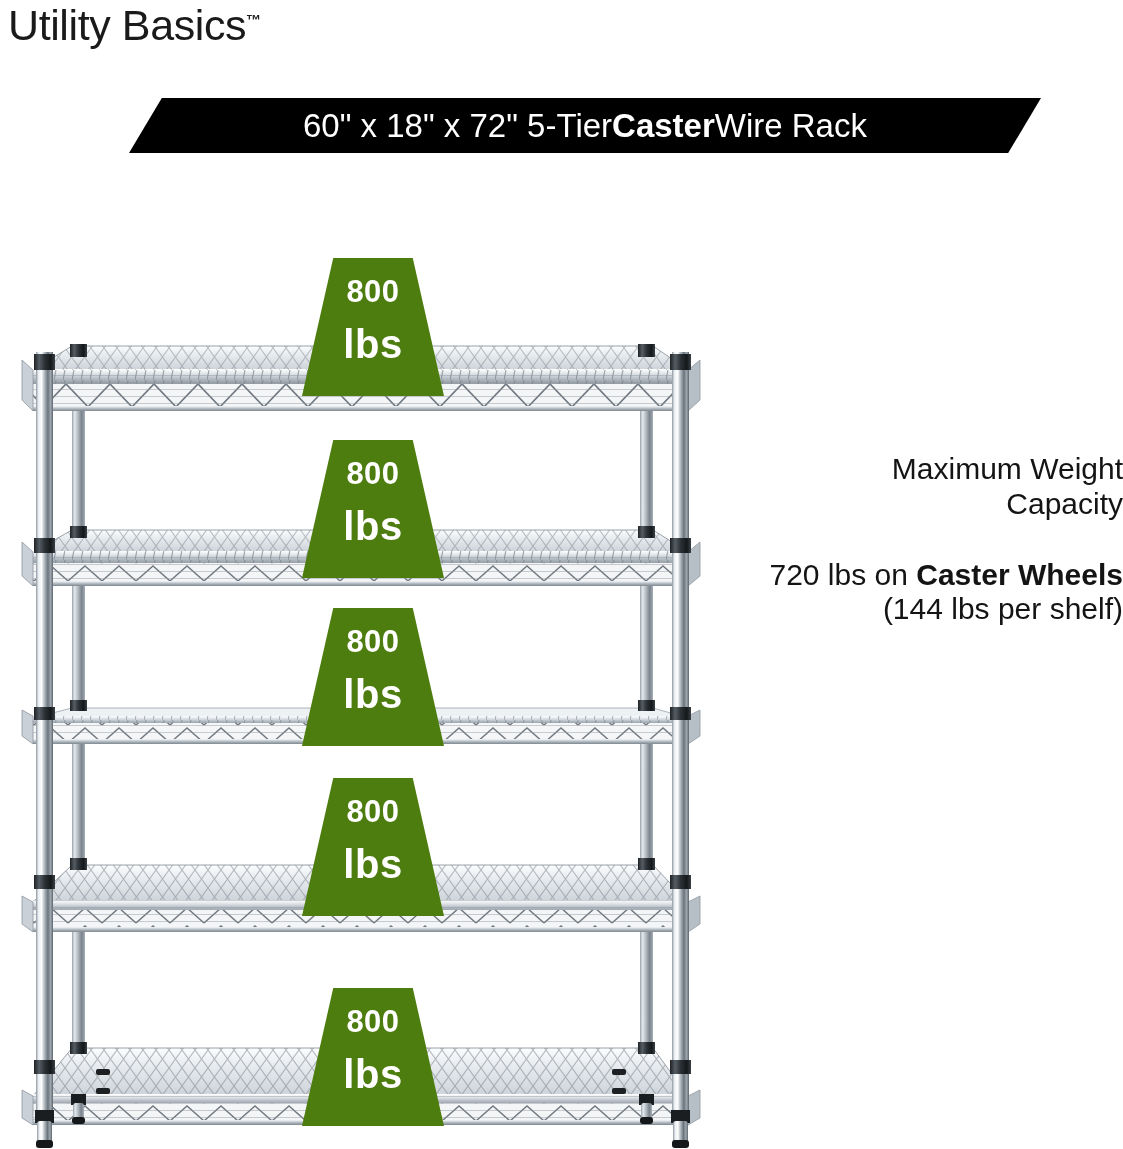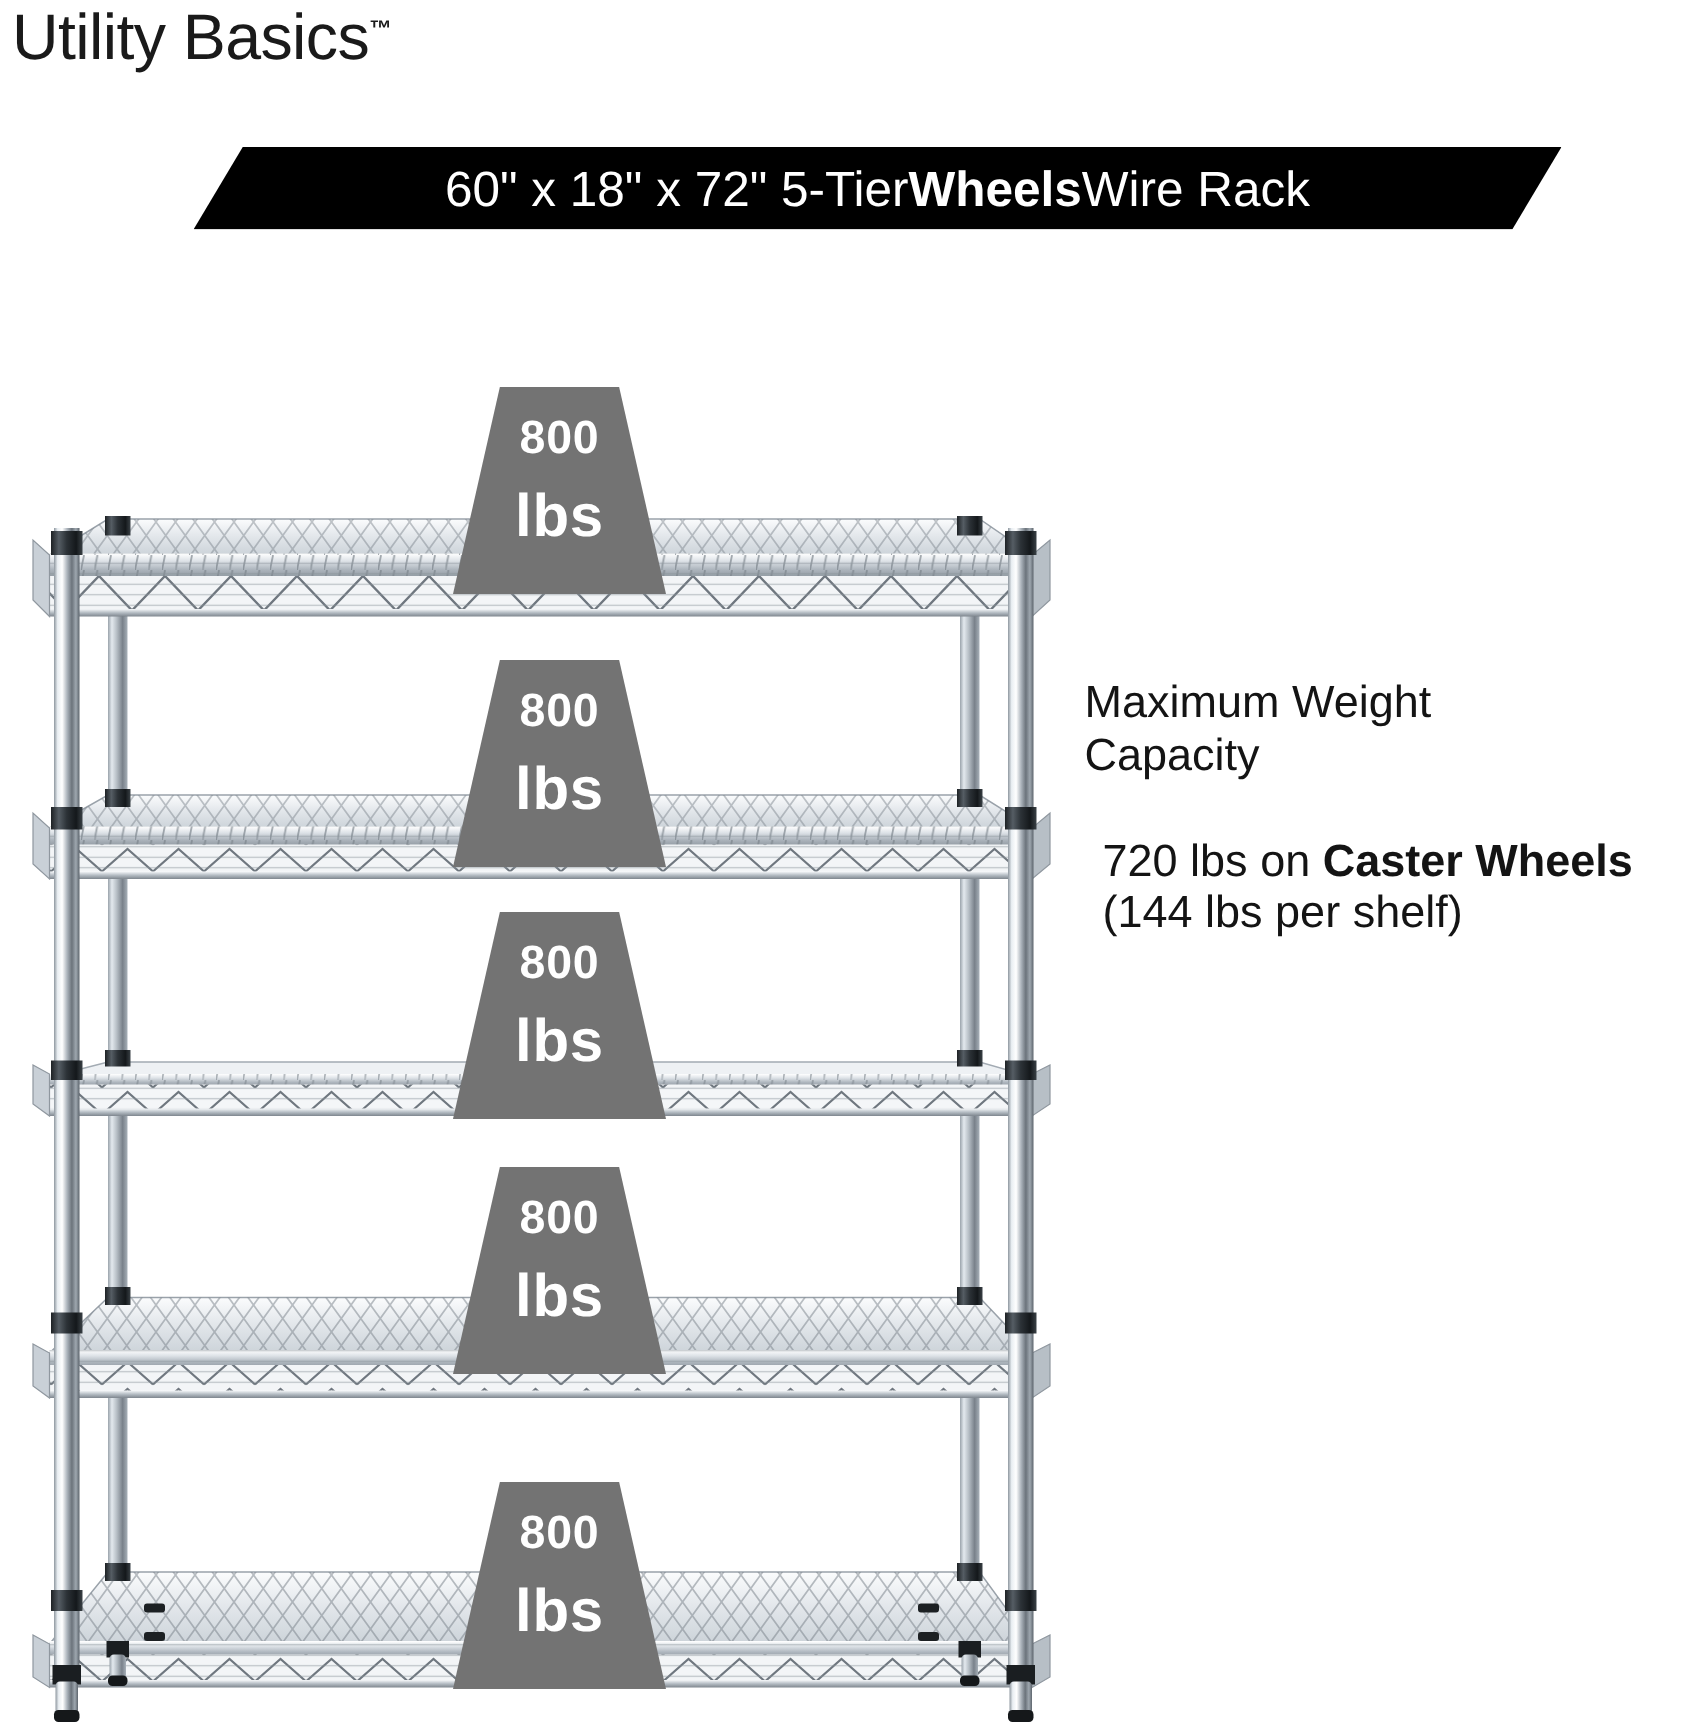--- a/index.html
+++ b/index.html
@@ -29,53 +29,53 @@
     position:absolute;left:129px;top:0;width:912px;height:55px;
     display:flex;align-items:center;justify-content:center;
     color:#ffffff;font-size:33px;font-weight:400;letter-spacing:0px;
     white-space:nowrap;
   }
   .banner-text b{font-weight:700;}
 
   
   .copy{
     position:absolute;left:723px;top:452px;width:400px;
-    color:#141414;font-size:30px;line-height:1.16;font-weight:400;
+    color:#141414;font-size:30px;line-height:1.16;font-weight:400;text-align:right;
   }
   .copy p{margin:0 0 30px 0;}
   .copy p:last-child{margin-bottom:0;margin-left:12px;}
   .copy b{font-weight:700;}
   .copy .gap-lg{margin-bottom:36px;}
 
   
   .rack{position:absolute;left:0px;top:330px;width:720px;height:819px;}
   .rack svg{display:block;}
 
   
   .badge{
     position:absolute;
     color:#fff;text-align:center;font-weight:700;
-    background:#737373;
+    background:#4d7c0f;
     display:flex;flex-direction:column;align-items:center;justify-content:flex-start;
   }
   .badge .n{font-size:31px;line-height:1;letter-spacing:0.5px;}
   .badge .u{font-size:40px;line-height:1;letter-spacing:0.5px;}
 </style>
 </head>
 <body>
 
 <div class="canvas">
 
   <div class="brand"><span>Utility Basics</span><span class="tm">™</span></div>
 
   <div class="banner-wrap">
     <div class="banner-shape"></div>
     <div class="banner-text">
         <span>60" x 18" x 72" 5-Tier </span>
-        <b>Wheels</b>
+        <b>Caster</b>
         <span> Wire Rack</span>
       </div>
   </div>
 
   <div class="rack">
     <svg width="720" height="819" viewBox="0 0 720 819" xmlns="http://www.w3.org/2000/svg">
       <defs>
 
         <linearGradient id="postG" x1="0" y1="0" x2="1" y2="0">
           <stop offset="0%" stop-color="#8e979f"></stop>

